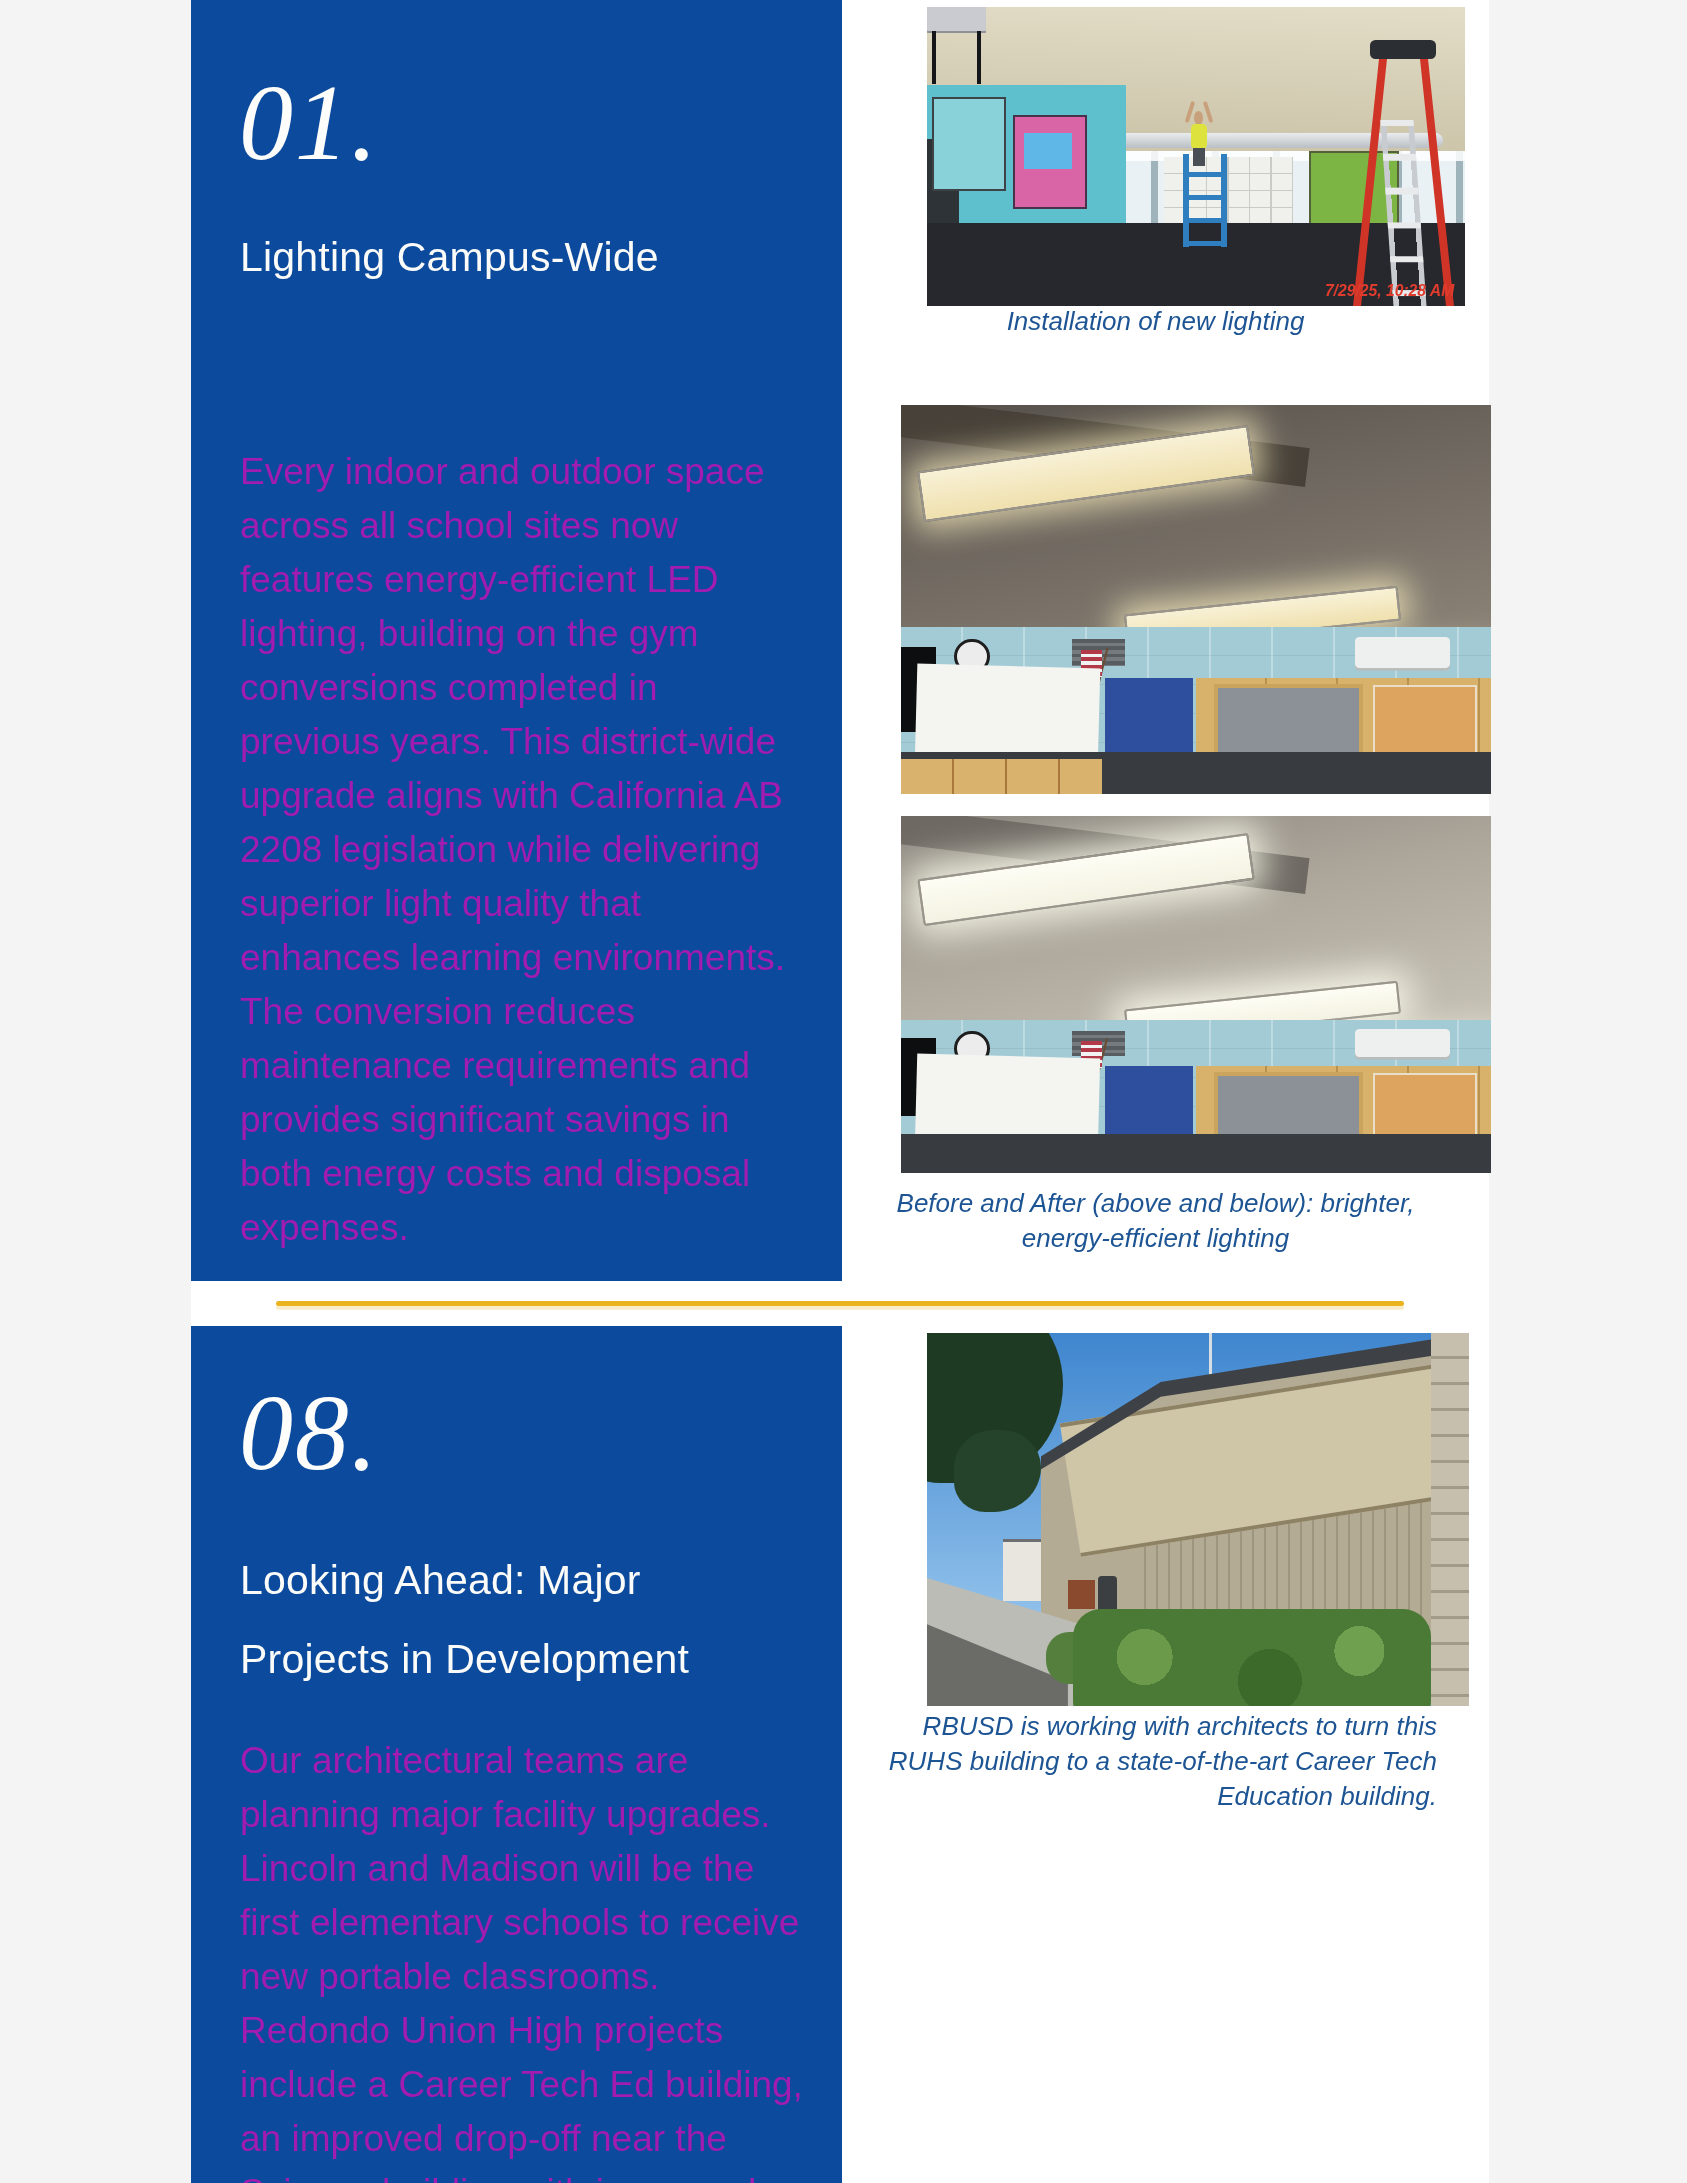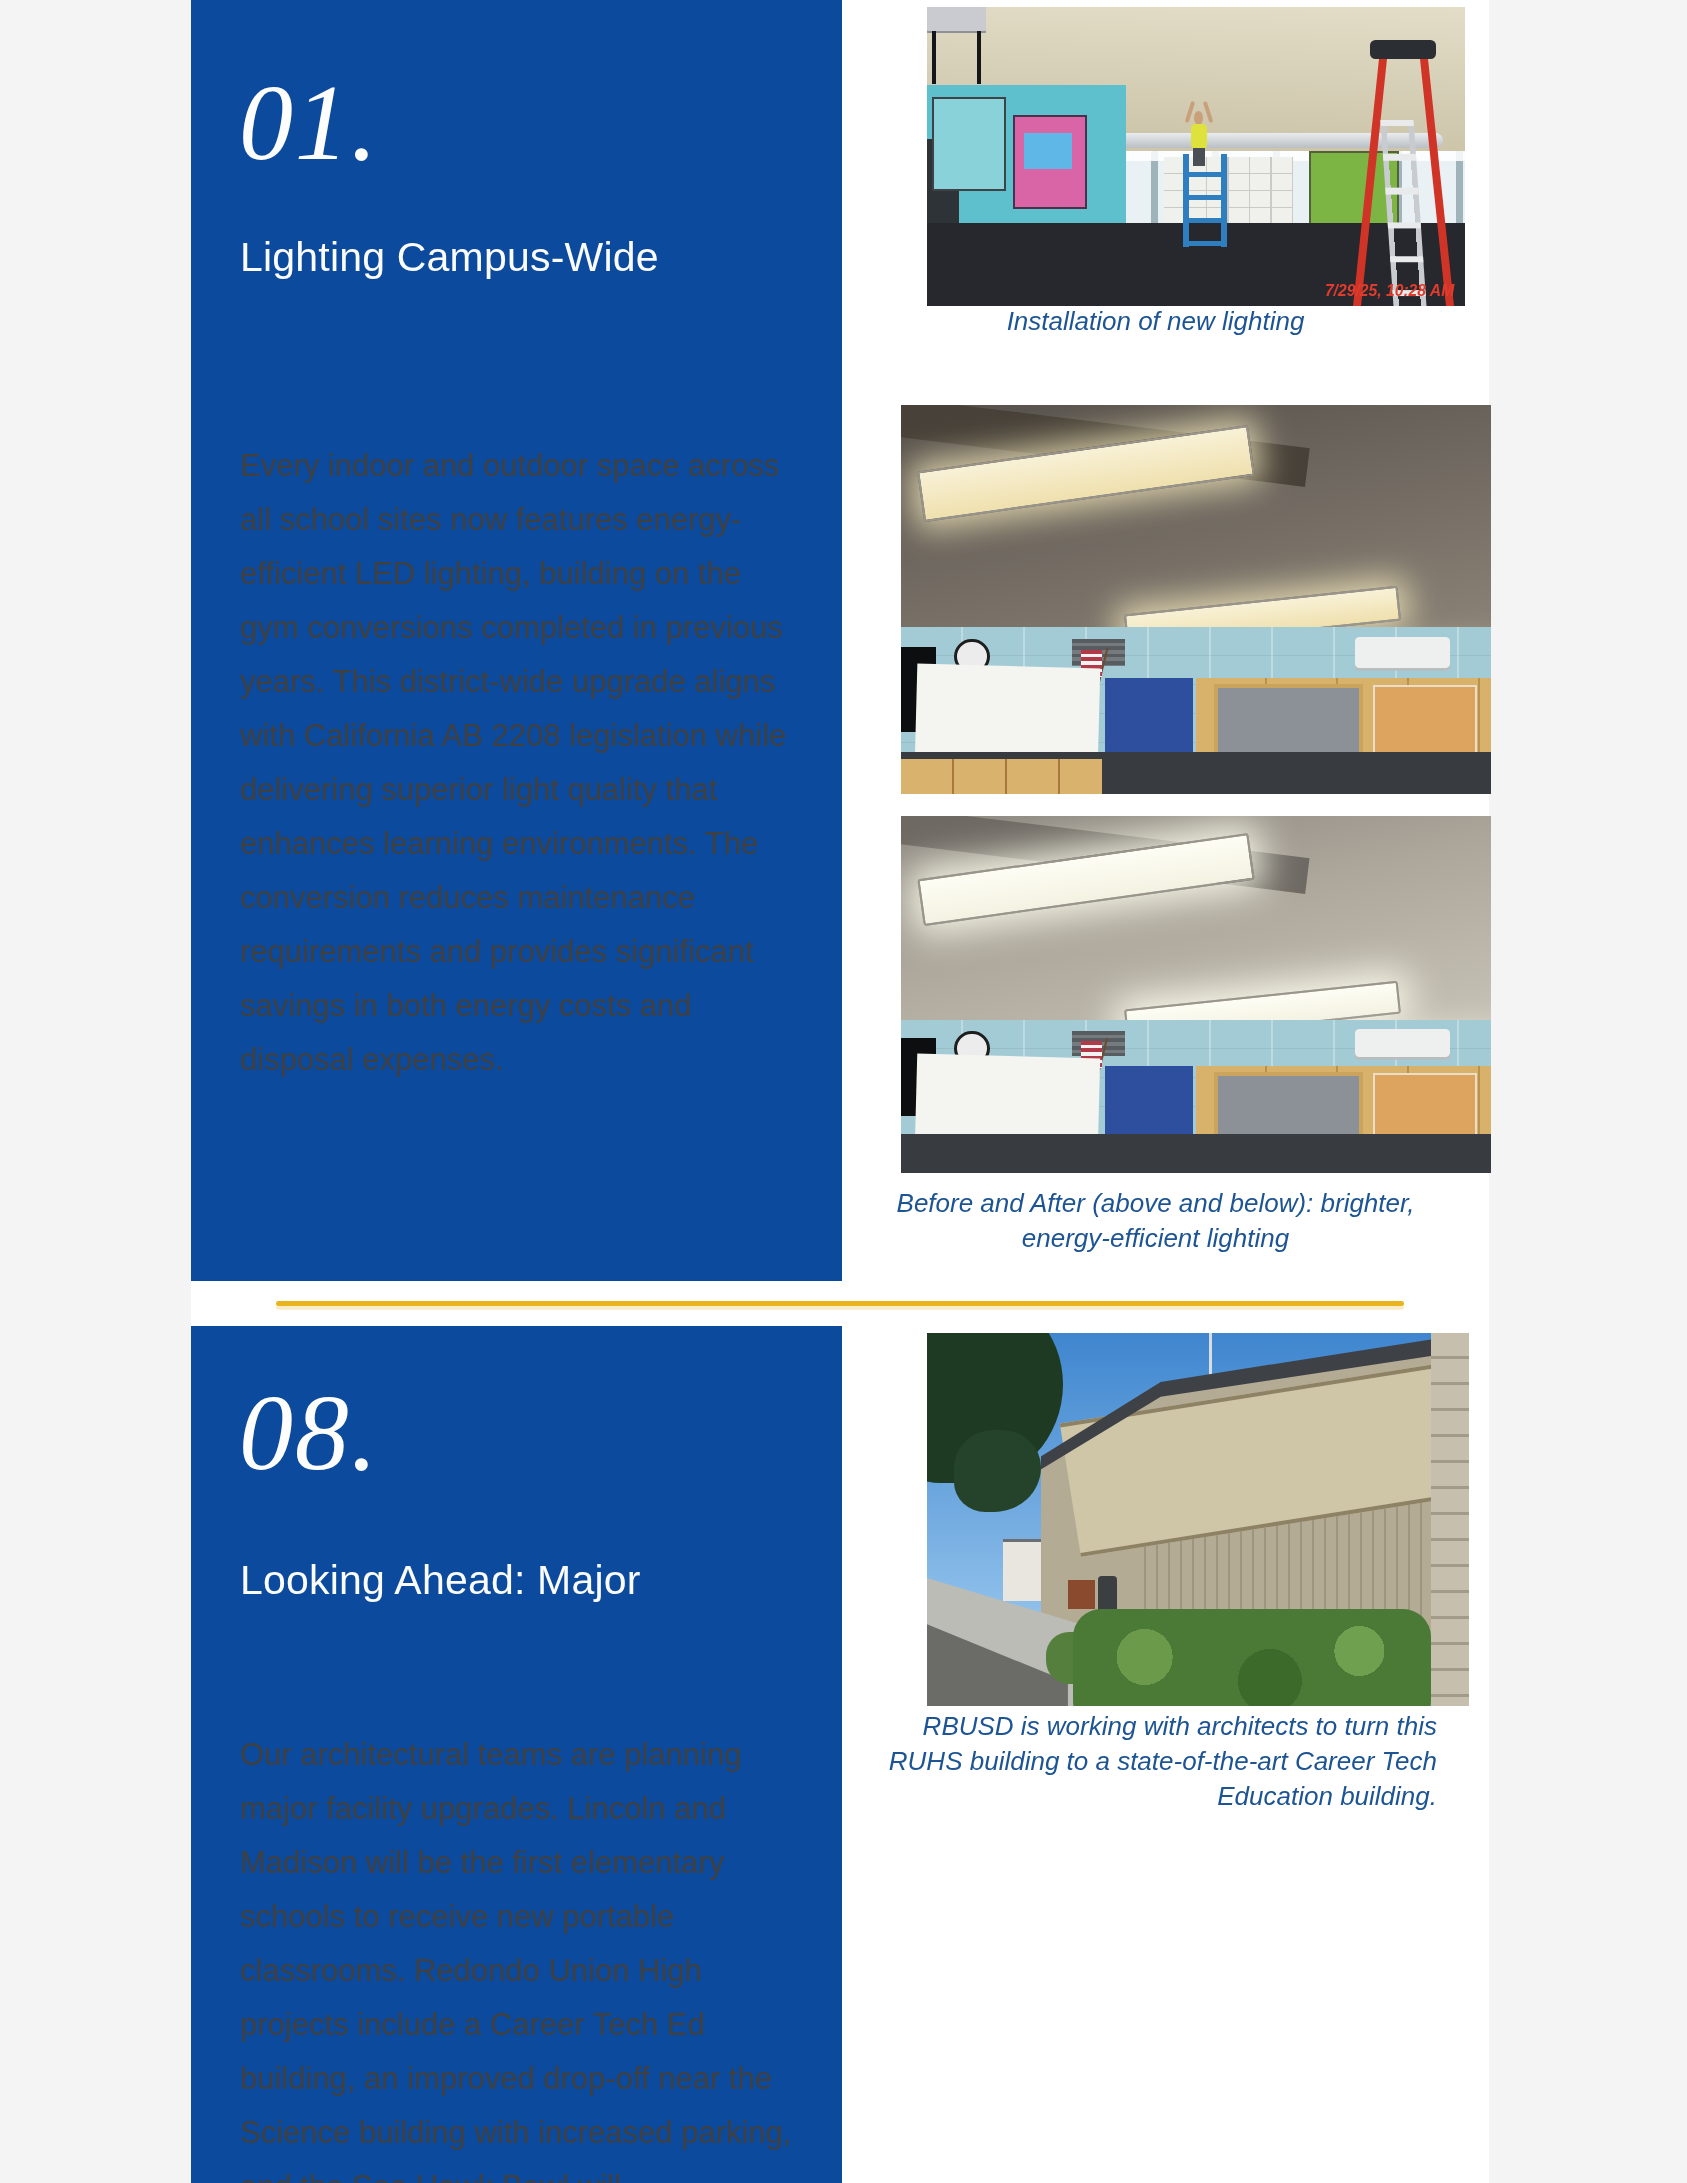--- a/index.html
+++ b/index.html
@@ -17,22 +17,22 @@
            font-size:108px;line-height:1;letter-spacing:1.8px;}
   .num-07{top:69px;}
   .num-08{top:1379px;}
 
   .sec-title{position:absolute;left:240px;width:576px;color:#fbfbf9;
              font-size:41px;font-weight:400;line-height:79px;letter-spacing:0.2px;}
   .title-07{top:184px;}
   .title-08{top:1507px;}
   .sec-title .tline{display:block;}
 
-  .sec-body{position:absolute;left:240px;width:563px;color:#404040;
-            font-size:31px;line-height:54px;font-weight:400;}
+  .sec-body{position:absolute;left:240px;width:563px;color:#a21caf;
+            font-size:37px;line-height:54px;font-weight:400;}
   .body-07{top:408px;}
   .body-08{top:1697px;}
 
   
   .divider{position:absolute;left:276px;top:1301px;width:1128px;height:5px;
            background:#e9b41e;border-radius:2.8px;box-shadow:0 3.7px 0 rgba(233,180,30,.25);}
 
   
   .caption{position:absolute;left:874px;width:563px;text-align:center;color:#1d5493;
            font-style:italic;font-size:26px;line-height:35px;}
@@ -257,20 +257,21 @@
     <figcaption class="caption cap-23">Before and After (above and below): brighter, energy-efficient lighting</figcaption>
   </section>
 
   <div class="divider"></div>
 
   <section>
     <div class="panel panel-08"></div>
     <div class="sec-num num-08">08.</div>
     <h2 class="sec-title title-08">
       <span class="tline">Looking Ahead: Major</span>
+      <span class="tline">Projects in Development</span>
     </h2>
     <p class="sec-body body-08">Our architectural teams are planning major facility upgrades. Lincoln and Madison will be the first elementary schools to receive new portable classrooms. Redondo Union High projects include a Career Tech Ed building, an improved drop-off near the Science building with increased parking, and the Sea Hawk Bowl will</p>
 
     <figure class="photo photo-4">
       <div class="p4-sky"></div>
       <div class="p4-tree"></div>
       <div class="p4-tree2"></div>
       <div class="p4-far"></div>
       <div class="p4-palm"></div>
       <div class="p4-pole"></div>

